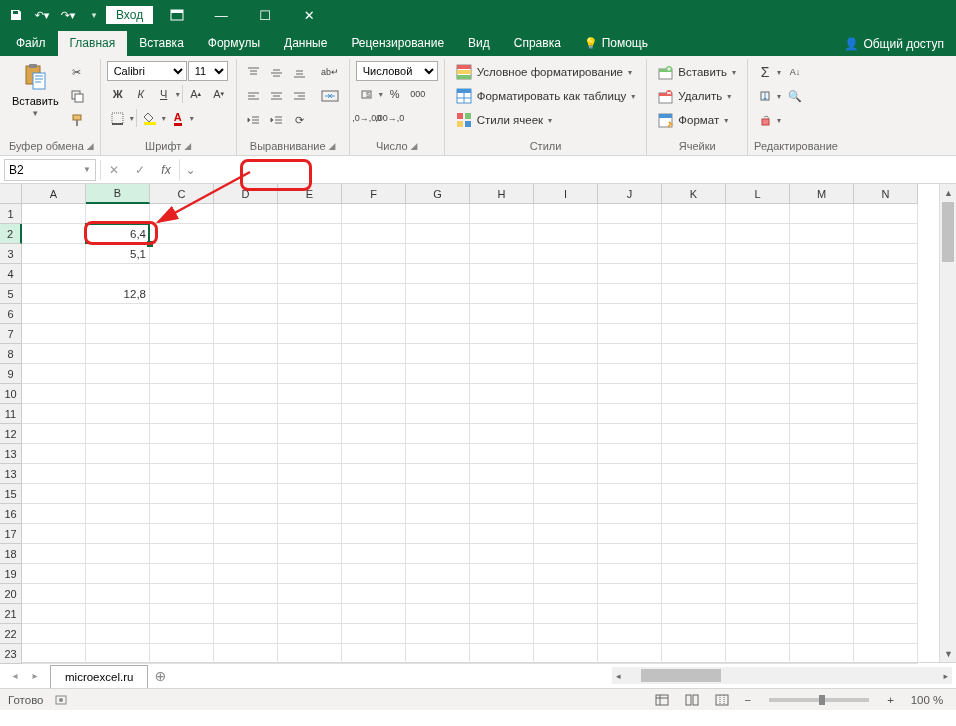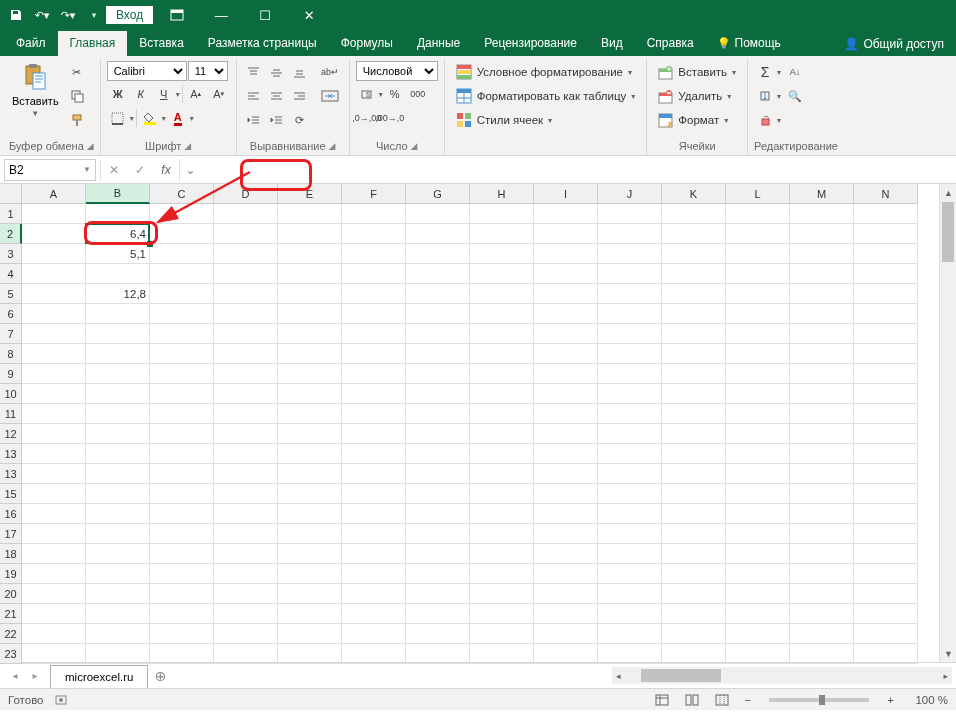--- a/index.html
+++ b/index.html
@@ -93,21 +93,20 @@
 </div>
 
 <div class="tabs" id="tabs">
   <div class="share" style="order:99">
       <span class="ic">👤</span>
       <span>Общий доступ</span>
     </div>
 <div class="tab">Файл</div>
     <div class="tab active">Главная</div>
     <div class="tab">Вставка</div>
-    <div class="tab">Разметка страницы</div>
     <div class="tab">Формулы</div>
     <div class="tab">Данные</div>
     <div class="tab">Рецензирование</div>
     <div class="tab">Вид</div>
     <div class="tab">Справка</div>
     <div class="tab"><span style="font-size: 11px;">💡 </span>Помощь</div>
   </div>
 
 <div class="ribbon">
   <div class="group">
@@ -326,20 +325,23 @@
               <rect x="1" y="1" width="6" height="6" fill="#e86060"></rect>
               <rect x="9" y="1" width="6" height="6" fill="#7cc576"></rect>
               <rect x="1" y="9" width="6" height="6" fill="#f3d060"></rect>
               <rect x="9" y="9" width="6" height="6" fill="#4a94d6"></rect>
             </svg>
             <span>Стили ячеек</span>
             <span style="font-size:8px;color:#666">▾</span>
           </div>
       </div>
     </div>
+    <div class="group-label">
+        <span>Стили</span>
+      </div>
   </div>
 
   <div class="group">
     <div class="group-body">
       <div class="col">
         <div class="btn-txt">
             <svg width="15" height="15" viewBox="0 0 15 15">
               <rect x="1" y="4" width="13" height="10" fill="#fff" stroke="#888"></rect>
               <rect x="1" y="4" width="13" height="3" fill="#7cc576"></rect>
               <circle cx="11" cy="4" r="3" fill="#7cc576"></circle>
@@ -853,15 +855,15 @@
           <rect x="1" y="1" width="12" height="10" fill="none" stroke="#666"></rect>
           <line x1="5" y1="1" x2="5" y2="11" stroke="#666" stroke-dasharray="1"></line>
           <line x1="9" y1="1" x2="9" y2="11" stroke="#666" stroke-dasharray="1"></line>
         </svg>
       </div>
     <span style="cursor:pointer;padding:0 4px">−</span>
     <div class="zoom-slider">
         <div class="tk"></div>
       </div>
     <span style="cursor:pointer;padding:0 4px">+</span>
-    <span style="min-width:42px;text-align:right">100 %</span>
+    <span style="min-width:42px;text-align:center">100 %</span>
   </div>
 </div>
 
 </body></html>

